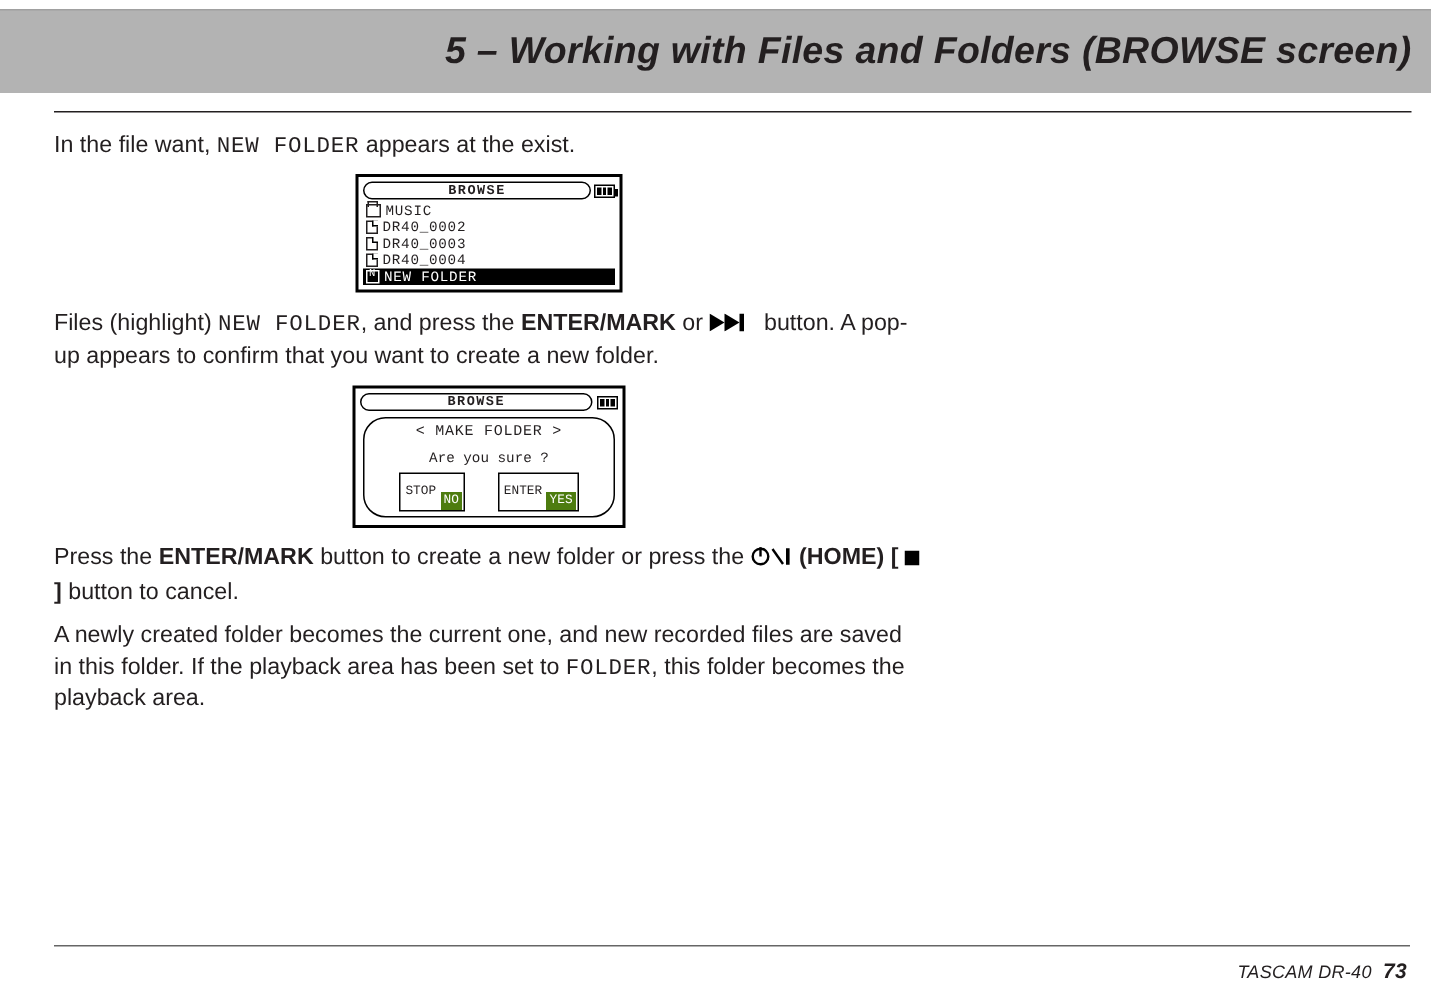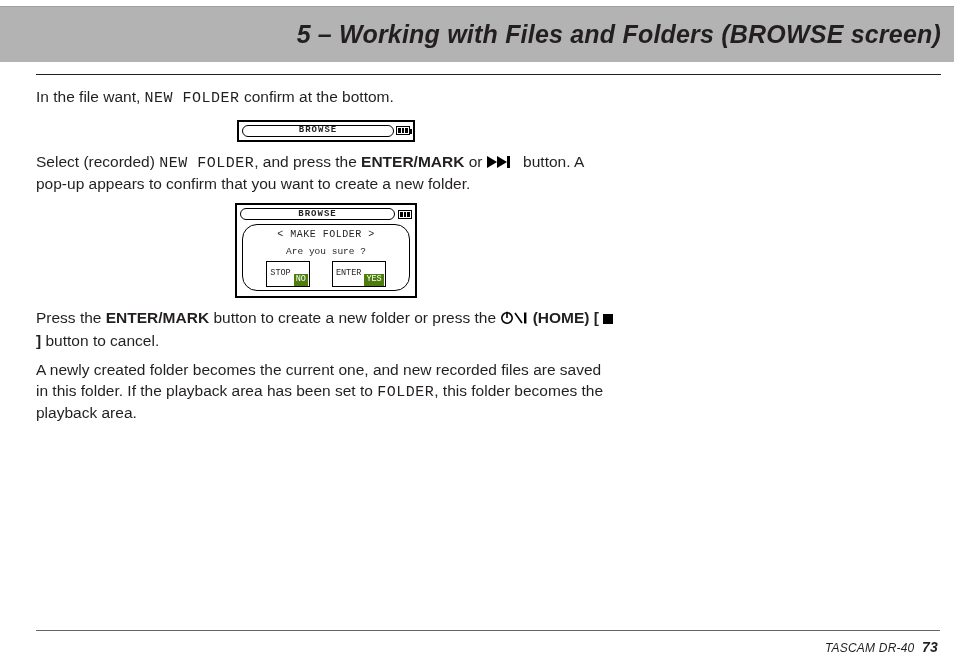--- a/index.html
+++ b/index.html
@@ -80,40 +80,62 @@
       <h1>5 – Working with Files and Folders (BROWSE screen)</h1>
     </div>
   </div>
 
   <div class="rule"></div>
 
 
   <div class="body-col">
 
     <p>
-      <span>In the file want, </span><span class="lcdfont">NEW FOLDER</span><span> confirm at the bottom.</span>
+      <span>In the file want, </span><span class="lcdfont">NEW FOLDER</span><span> appears at the exist.</span>
     </p>
 
     <div class="center">
       <div class="lcd">
         <div class="hdr">
           <div class="pill">BROWSE</div>
           <div class="batt">
               <div class="bars">
                 <span></span>
                 <span></span>
                 <span></span>
               </div>
             </div>
         </div>
+        <div class="rows">
+          <div class="row">
+              <span class="ico folder"></span>
+              <span class="txt">MUSIC</span>
+            </div>
+          <div class="row">
+              <span class="ico file"></span>
+              <span class="txt">DR40_0002</span>
+            </div>
+          <div class="row">
+              <span class="ico file"></span>
+              <span class="txt">DR40_0003</span>
+            </div>
+          <div class="row">
+              <span class="ico file"></span>
+              <span class="txt">DR40_0004</span>
+            </div>
+          <div class="row sel">
+              <span class="ico file2"></span>
+              <span class="txt">NEW FOLDER</span>
+            </div>
+        </div>
       </div>
     </div>
 
     <p>
-      <span>Select (recorded) </span><span class="lcdfont">NEW FOLDER</span><span>, and press the </span><b>ENTER/MARK</b><span> or </span>
+      <span>Files (highlight) </span><span class="lcdfont">NEW FOLDER</span><span>, and press the </span><b>ENTER/MARK</b><span> or </span>
       <span class="glyph-ffwd">
         <svg viewBox="0 0 32 12">
             <polygon points="0,0 10,6 0,12" fill="#000"></polygon>
             <polygon points="10,0 20,6 10,12" fill="#000"></polygon>
             <rect x="20" y="0" width="3" height="12" fill="#000"></rect>
           </svg>
       </span><span> button. A pop-up appears to confirm that you want to create a new folder.</span>
     </p>
 
     <div class="center">

